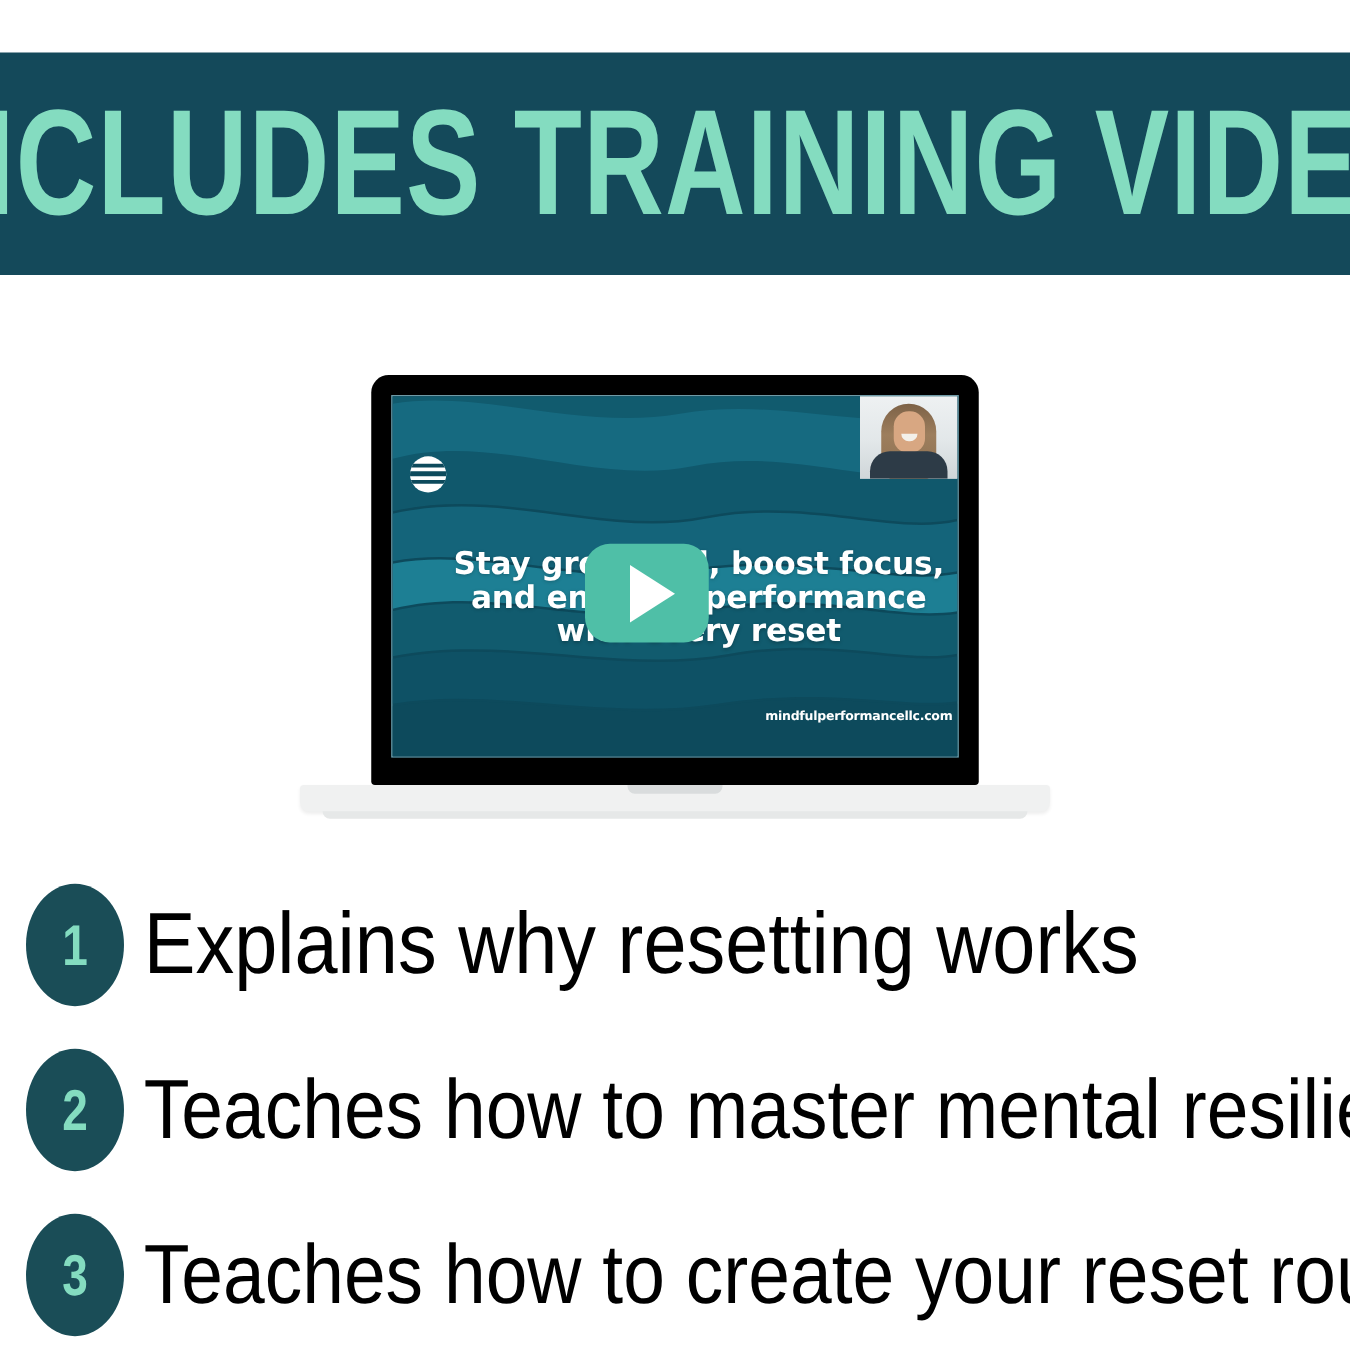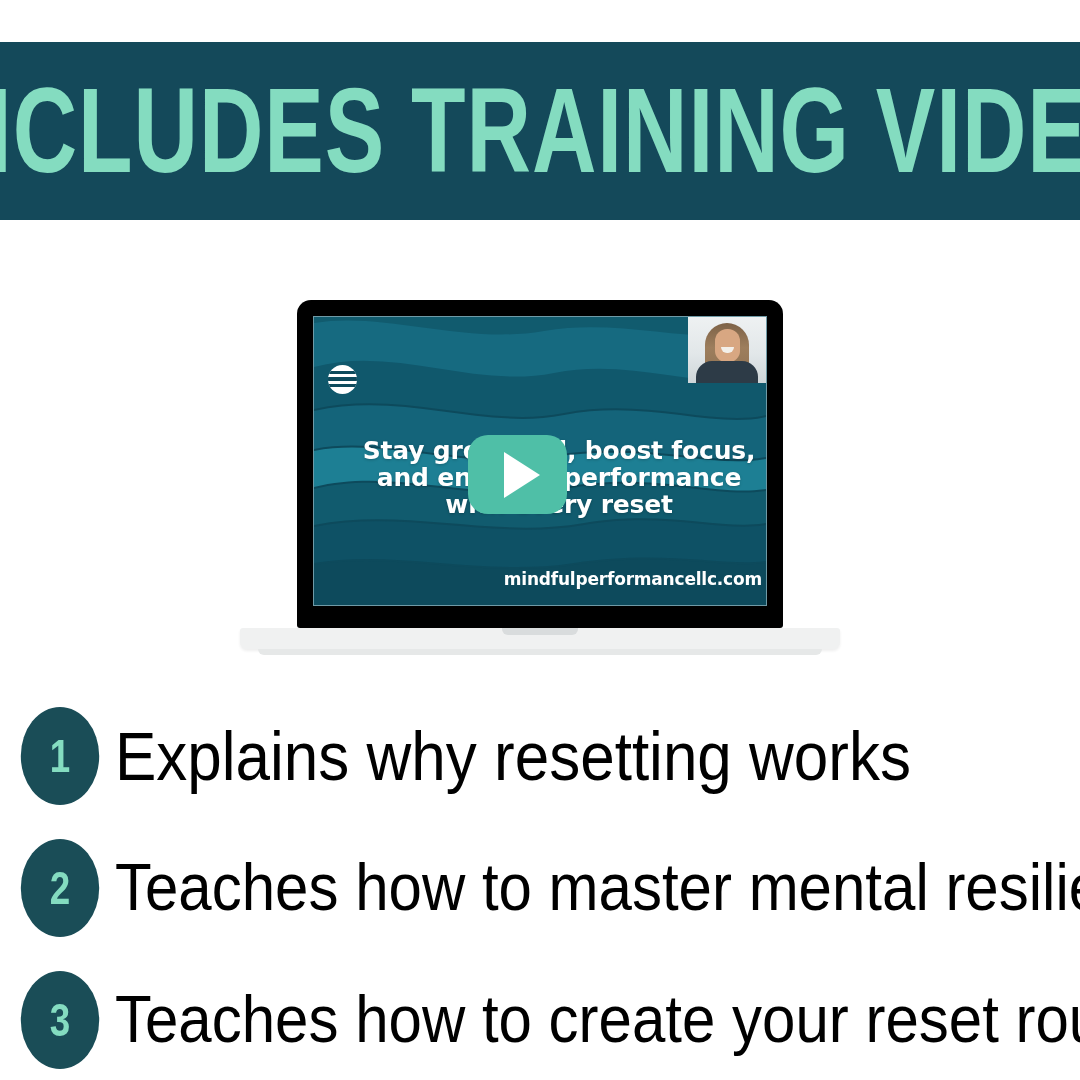--- a/index.html
+++ b/index.html
@@ -183,25 +183,25 @@
     border-left: 36px solid #ffffff;
     border-top: 23px solid transparent;
     border-bottom: 23px solid transparent;
     margin-left: 9px;
   }
 
   
   .site-url {
     position: absolute;
     right: 4px;
-    bottom: 16px;
+    bottom: 26px;
     color: #ffffff;
     font-family: "DejaVu Sans", sans-serif;
     font-weight: 700;
-    font-size: 17px;
+    font-size: 10px;
     letter-spacing: -0.2px;
     white-space: nowrap;
   }
 
   
   .laptop-base {
     position: absolute;
     left: 240px;
     top: 392px;
     width: 600px;

